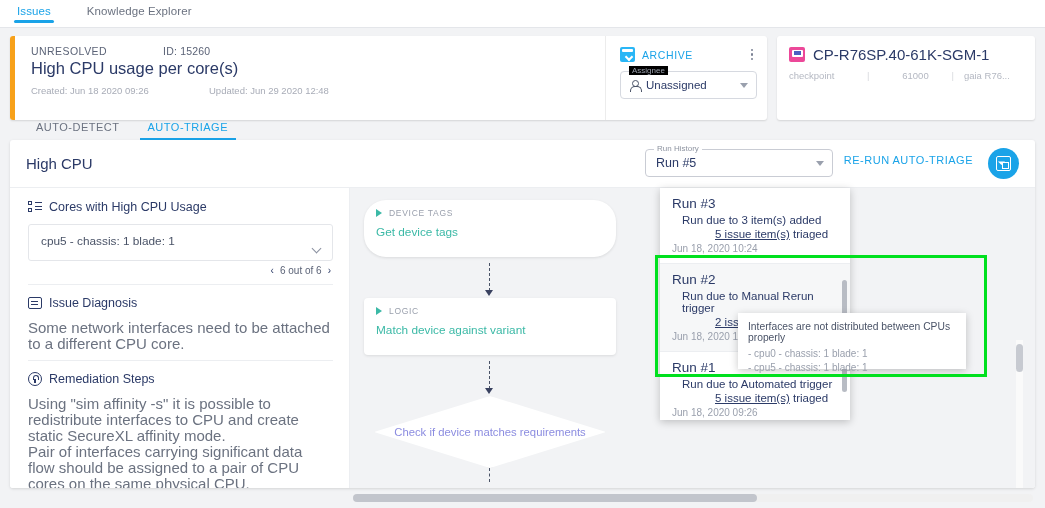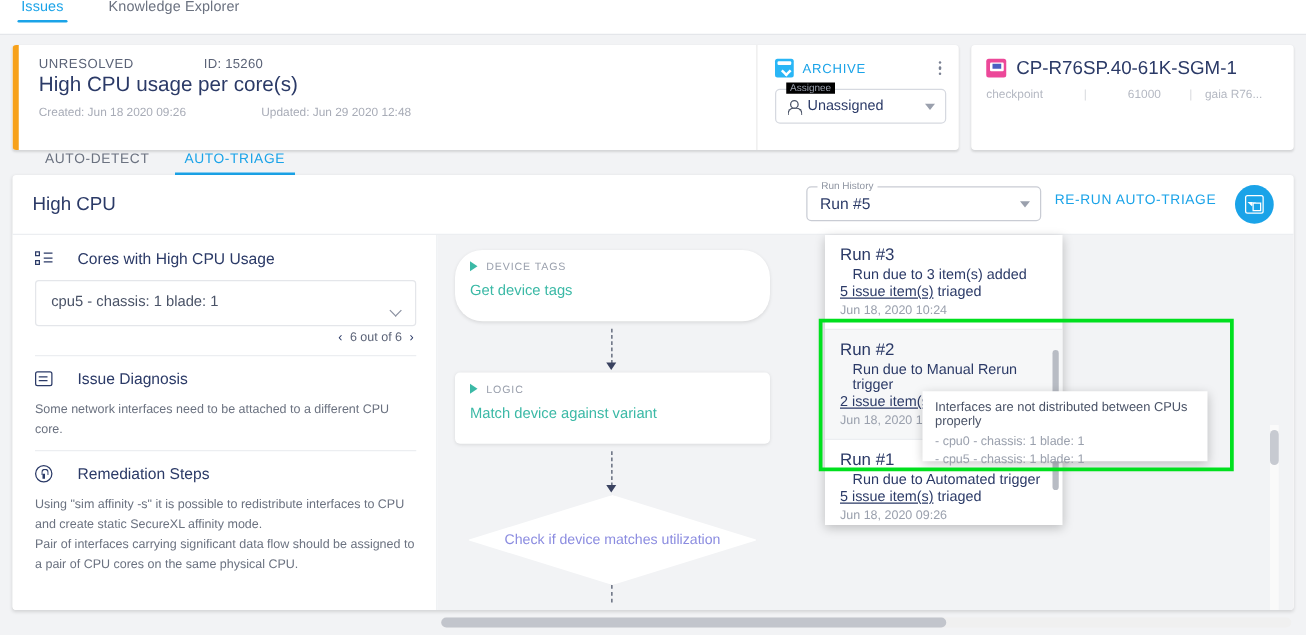--- a/index.html
+++ b/index.html
@@ -8,21 +8,21 @@
     width: 1045px; height: 508px;
     background: #ffffff;
     font-family: "Liberation Sans", sans-serif;
     overflow: hidden;
   }
   .app { position: relative; width: 1045px; height: 508px; background: #fff; }
 
   
   .topbar {
     height: 28px; background: #fff; border-bottom: 1px solid #e4e6ea;
-    display: flex; align-items: flex-start; padding-left: 14px; gap: 30px;
+    display: flex; align-items: center; padding-left: 14px; gap: 30px;
   }
   .topbar .tab {
     font-size: 11.5px; color: #6b7280; padding: 0 3px 6px 3px;
     letter-spacing: .1px; cursor: pointer; position: relative;
   }
   .topbar .tab.active { color: #1aa3e8; }
   .topbar .tab.active::after {
     content: ""; position: absolute; left: 0; right: 0; bottom: 0;
     height: 2.5px; background: #1aa3e8; border-radius: 2px;
   }
@@ -188,21 +188,21 @@
     border-left: 5px solid transparent; border-bottom: 5px solid #fff;
     transform: rotate(45deg);
   }
 
   
   .panel-body { display: flex; height: 300px; }
   .left-col {
     width: 340px; background: #fff; border-right: 1px solid #eceef1;
     padding: 12px 16px 0 18px; overflow: hidden;
   }
-  .sec-head { display: flex; align-items: center; gap: 20px; margin-bottom: 10px; }
+  .sec-head { display: flex; align-items: center; gap: 7px; margin-bottom: 10px; }
   .sec-head-txt { font-size: 12.5px; color: #2b3a67; }
 
   .ico-cores { width: 14px; height: 12px; position: relative; flex: 0 0 14px; }
   .ico-cores i {
     position: absolute; background: #2b3a67; display: block;
   }
   .ico-cores .b1 { left: 0; top: 0; width: 4px; height: 4px; background: none; border: 1.2px solid #2b3a67; }
   .ico-cores .b2 { left: 0; top: 7px; width: 4px; height: 4px; background: none; border: 1.2px solid #2b3a67; }
   .ico-cores .l1 { left: 7px; top: 1px; width: 7px; height: 1.4px; }
   .ico-cores .l2 { left: 7px; top: 4.5px; width: 7px; height: 1.4px; }
@@ -224,21 +224,21 @@
   .core-sub { font-size: 11px; color: #6b7280; }
   .chev {
     position: absolute; right: 12px; top: 20px; width: 7px; height: 7px;
     border-right: 1.4px solid #8a90a0; border-bottom: 1.4px solid #8a90a0;
     transform: rotate(45deg); cursor: pointer;
   }
   .pager { display: flex; justify-content: flex-end; align-items: center; gap: 6px; padding: 4px 2px 0 0; }
   .pager .arrow { font-size: 10px; color: #2b3a67; cursor: pointer; }
   .pager .count { font-size: 10px; color: #5b6377; }
   .divider { height: 1px; background: #eceef1; margin: 8px 0 11px 0; }
-  .body-text { font-size: 10px; color: #6b7280; line-height: 16px; }
+  .body-text { font-size: 15px; color: #6b7280; line-height: 16px; }
 
   
   .flow {
     flex: 1; background: #f2f3f5; position: relative; overflow: hidden;
   }
   .flow-node {
     position: absolute; background: #fff; border-radius: 4px;
     box-shadow: 0 1px 3px rgba(0,0,0,.10); padding: 8px 12px;
   }
   .node-kind { display: flex; align-items: center; gap: 7px; margin-bottom: 7px; }
@@ -267,21 +267,21 @@
   .dropdown {
     position: absolute; left: 660px; top: 188px; width: 190px; height: 232px;
     background: #fff; box-shadow: 0 2px 8px rgba(0,0,0,.22); z-index: 40;
     overflow: hidden;
   }
   .dd-item { padding: 8px 12px 9px 12px; border-bottom: 1px solid #eceef1; }
   .dd-item.sel { background: #f6f7f8; }
   .dd-run { font-size: 13.5px; color: #2b3a67; margin-bottom: 3px; }
   .dd-reason { font-size: 11.5px; color: #2b3a67; margin-bottom: 2px; padding-left: 10px; }
   .dd-triaged { font-size: 11.5px; color: #2b3a67; margin-bottom: 3px; }
-  .dd-triaged u { text-decoration: underline; cursor: pointer; }
+  .dd-triaged u { text-decoration: underline; cursor: pointer; margin-left: 43px; }
   .dd-date { font-size: 10px; color: #9aa0ad; }
   .dd-scroll {
     position: absolute; right: 3px; top: 92px; width: 5px; height: 112px;
     background: #b8bcc4; border-radius: 3px;
   }
 
   
   .tooltip {
     position: absolute; left: 738px; top: 313px; width: 228px; height: 56px;
     background: #fff; box-shadow: 0 2px 8px rgba(0,0,0,.22); z-index: 60;
@@ -468,21 +468,21 @@
               <span class="tri"></span>
               <span class="lbl">LOGIC</span>
             </div>
             <div class="node-title">Match device against variant</div>
           </div>
 
           <div class="dash-line" style="left:139px; top:173px;"></div>
           <div class="dash-arrow" style="left:135px; top:200px;"></div>
 
           <div class="diamond" style="left:24px; top:208px; width:232px; height:72px;">
-            <span>Check if device matches utilization</span>
+            <span>Check if device matches requirements</span>
           </div>
 
           <div class="dash-line" style="left:139px; top:280px; height:14px;"></div>
         </div>
       </div>
 
       <div class="vscroll-track"></div>
       <div class="vscroll-thumb"></div>
     </div>
 

